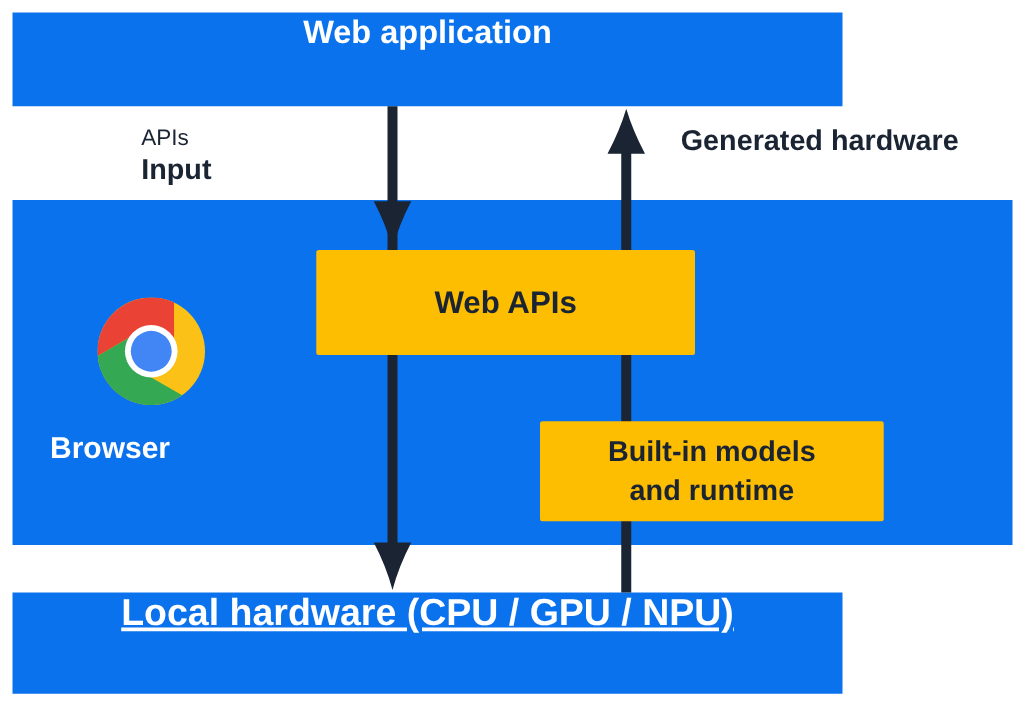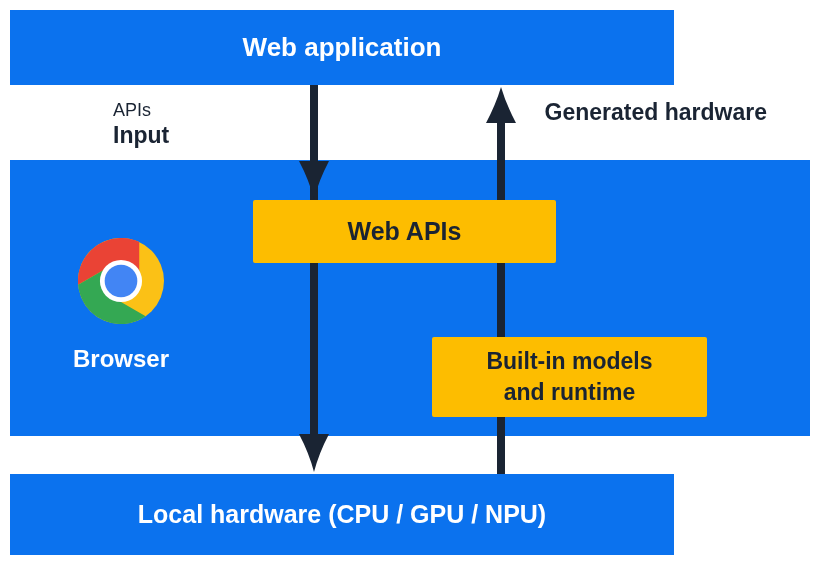--- a/index.html
+++ b/index.html
@@ -2,48 +2,48 @@
 <html style="--layer_blue: #0b72ee; --box_yellow: #fdbd00; --ink_dark: #1a2433; --text_white: #ffffff; --chrome_red: #ea4335; --chrome_yellow: #fbc116; --chrome_green: #34a853; --chrome_blue: #4285f4;"><head>
 <meta charset="utf-8">
 <style>
   html,body{margin:0;padding:0;background:#fff;}
   .stage{
     position:relative;width:820px;height:566px;background:#fff;overflow:hidden;
     font-family:"Liberation Sans",sans-serif;
   }
   .layer-bar{
     position:absolute;left:10px;width:664px;background:var(--layer_blue);
-    display:flex;align-items:center;justify-content:center;z-index:0;
+    display:flex;justify-content:center;z-index:0;
   }
   .layer-bar .bar-label{color:var(--text_white);font-weight:700;}
   .bar-top{top:10px;height:75px;}
   .bar-top .bar-label{font-size:26px;}
   .bar-bottom{top:474px;height:81px;}
-  .bar-bottom .bar-label{font-size:25px;}
+  .bar-bottom .bar-label{font-size:30px;text-decoration:underline;}
   .browser-section{
     position:absolute;left:10px;top:160px;width:800px;height:276px;
     background:var(--layer_blue);z-index:0;
   }
   .io-block{position:absolute;top:99px;z-index:1;color:var(--ink_dark);}
   .io-input{left:113px;text-align:left;}
   .io-output{right:53px;text-align:right;}
   .io-title{font-size:18px;font-weight:400;line-height:23px;}
   .io-value{font-size:23px;font-weight:700;line-height:26px;}
   .arrows-svg{position:absolute;left:0;top:0;width:820px;height:566px;z-index:2;pointer-events:none;}
   .flow-box{
     position:absolute;background:var(--box_yellow);z-index:3;border-radius:2px;
     display:flex;flex-direction:column;align-items:center;justify-content:center;
     color:var(--ink_dark);font-weight:700;text-align:center;
   }
-  .box-web-apis{left:253px;top:200px;width:303px;height:63px;font-size:25px;}
+  .box-web-apis{left:253px;top:200px;width:303px;height:84px;font-size:25px;}
   .box-builtin{left:432px;top:337px;width:275px;height:80px;font-size:23px;line-height:31px;}
   .browser-badge{position:absolute;left:68px;top:78px;width:86px;height:86px;}
   .chrome-logo{display:block;width:86px;height:86px;}
   .browser-label{
-    position:absolute;left:-38px;top:107px;width:162px;text-align:center;
+    position:absolute;left:-38px;top:107px;width:162px;text-align:left;
     color:var(--text_white);font-size:24px;font-weight:700;line-height:28px;
   }
 </style>
 </head>
 <body>
 
 <div class="stage">
 
   <div class="layer-bar bar-top">
     <span class="bar-label">Web application</span>

